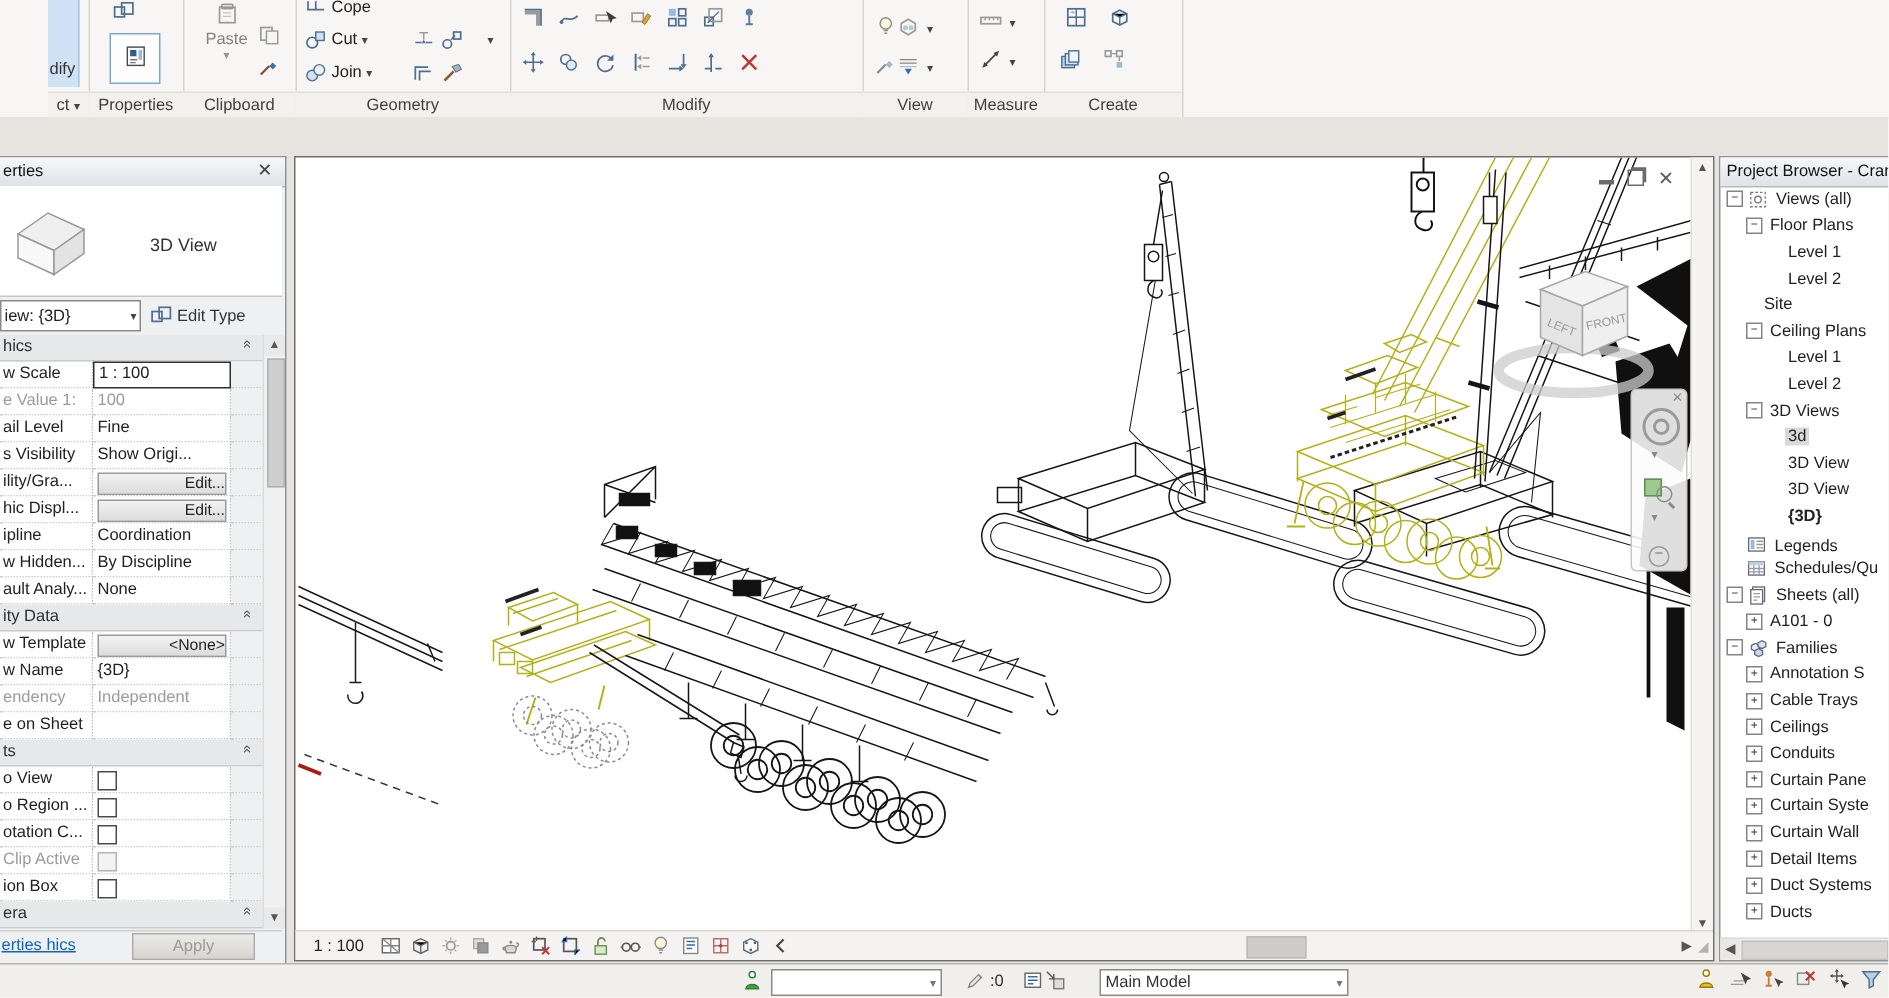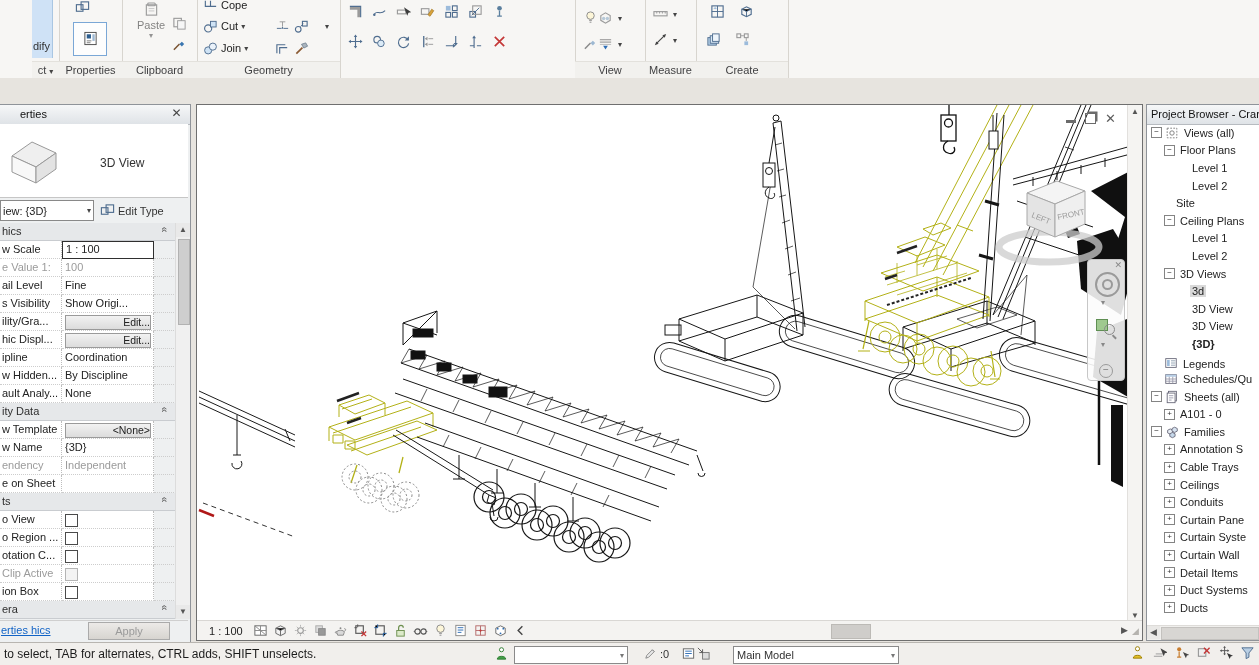--- a/index.html
+++ b/index.html
@@ -15,21 +15,21 @@
   .grayed{opacity:.55;}
   #sel-modify-btn{position:absolute;left:0;top:0;width:20px;height:58px;background:#cfe2f6;border-right:1px solid #a9c6e2;}
   #sel-modify-btn span{position:absolute;left:1px;bottom:6px;font-size:11px;color:#333;}
   .geo-row{position:absolute;left:6px;height:20px;display:flex;align-items:center;gap:3px;}
   .geo-right{position:absolute;left:78px;height:20px;display:flex;align-items:center;gap:4px;}
   .mod-row{position:absolute;left:8px;right:4px;display:flex;align-items:center;gap:9px;}
   .v-row{position:absolute;left:8px;display:flex;align-items:center;gap:5px;}
 
   
   #props{position:absolute;left:0;top:104px;width:190px;height:537px;background:#eef0f1;border:1px solid #8f9399;border-left:none;}
-  .ptitle{position:relative;height:19px;background:linear-gradient(#f6f7f8,#dfe3e7);border-bottom:1px solid #b7bbc0;line-height:19px;padding-left:20px;color:#111;}
+  .ptitle{position:relative;height:19px;background:linear-gradient(#f6f7f8,#dfe3e7);border-bottom:1px solid #b7bbc0;line-height:19px;padding-left:2px;color:#111;}
   .pclose{position:absolute;right:6px;top:2px;width:15px;height:15px;line-height:13px;text-align:center;color:#444;font-size:12px;cursor:default;}
   #type-box{position:absolute;left:0;top:19px;width:188px;height:73px;background:#fff;border-bottom:1px solid #c6c6c6;}
   #type-box .tname{position:absolute;left:100px;top:32px;font-size:12px;color:#333;}
   #selector-row{position:absolute;left:0;top:93px;width:188px;height:25px;display:flex;align-items:center;}
   #type-selector{width:88px;height:19px;background:#fff;border:1px solid #898989;display:flex;align-items:center;justify-content:space-between;padding:0 2px;}
   #edit-type{margin-left:6px;display:flex;align-items:center;gap:3px;color:#333;}
   #prop-grid{position:absolute;left:0;top:118px;width:176px;height:396px;background:#fff;}
   .prow{display:flex;height:18px;box-sizing:border-box;font-size:11px;}
   .prow .lab{width:62px;padding:2px 0 0 2px;border-right:1px dotted #bdbdbd;border-bottom:1px dotted #cdcdcd;overflow:hidden;white-space:nowrap;box-sizing:border-box;}
   .prow .val{width:92px;padding:2px 0 0 3px;border-right:1px dotted #bdbdbd;border-bottom:1px dotted #cdcdcd;overflow:hidden;white-space:nowrap;box-sizing:border-box;}
@@ -316,20 +316,21 @@
               <path d="M2 12.5h4m3.5 0h4.5M6.5 4v11" fill="none" stroke="#4f6d8f" stroke-width="1.2"></path>
               <path d="M6.5 1.5l2 3h-4z" fill="#4f6d8f"></path>
             </svg>
           </span>
           <span class="icon">
             <svg viewBox="0 0 16 16" width="15" height="15" aria-hidden="true">
               <path d="M3 3l10 10M13 3L3 13" stroke="#c43737" stroke-width="1.8"></path>
             </svg>
           </span>
         </div>
+      <div class="plabel">Modify</div>
     </div>
 
     <div class="rpanel" style="left:543px;width:70px;">
       <div class="v-row" style="top:10px;">
           <span><span class="icon">
               <svg viewBox="0 0 16 16" width="15" height="15" aria-hidden="true">
                 <circle cx="8" cy="6" r="4" fill="#fdf6d8" stroke="#8a8a8a"></circle>
                 <path d="M6.5 11h3M7 13h2" stroke="#8a8a8a"></path>
               </svg>
             </span><span class="icon">
@@ -1022,21 +1023,20 @@
           <span class="tlabel">Ducts</span>
         </div>
       </div>
     <div id="btm-scroll">
       <span class="sleft">◀</span>
       <div id="btm-thumb"></div>
     </div>
   </div>
 
   <div id="statusbar">
-    <span id="hint">to select, TAB for alternates, CTRL adds, SHIFT unselects.</span>
     <span id="ws-icon" class="icon">
         <svg viewBox="0 0 16 16" width="15" height="15" aria-hidden="true">
           <circle cx="8" cy="4" r="2.2" fill="#fff" stroke="#2e7d32"></circle>
           <path d="M3.5 14c0-4 9-4 9 0z" fill="#43a047" stroke="#2e7d32"></path>
         </svg>
       </span>
     <div id="workset-combo" class="combo">
         <span></span>
         <span class="dd">▾</span>
       </div>

